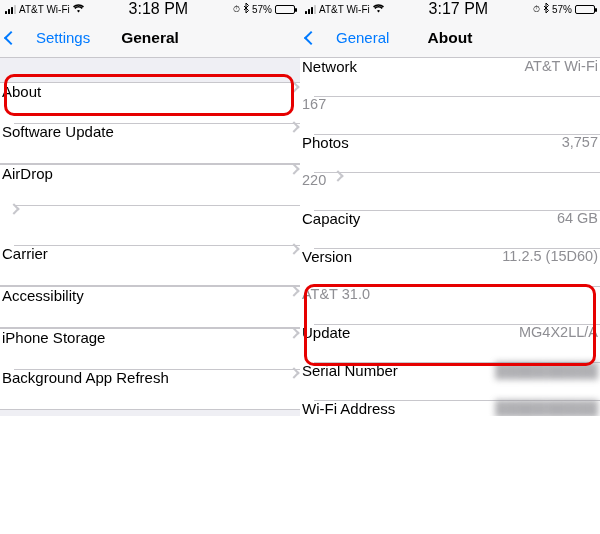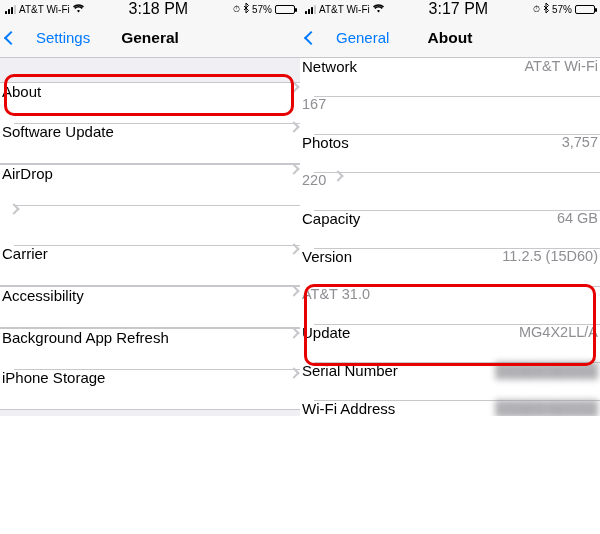--- a/index.html
+++ b/index.html
@@ -195,25 +195,25 @@
         </div>
       </div>
       <div class="group">
         <div class="row">
           <span class="row-label">Accessibility</span>
           <span class="chevron-right"></span>
         </div>
       </div>
       <div class="group">
         <div class="row">
+          <span class="row-label">iPhone Storage</span>
+          <span class="chevron-right"></span>
+        </div>
+        <div class="row">
           <span class="row-label">Background App Refresh</span>
-          <span class="chevron-right"></span>
-        </div>
-        <div class="row">
-          <span class="row-label">iPhone Storage</span>
           <span class="chevron-right"></span>
         </div>
       </div>
     </div>
 
   <div class="highlight-box" style="left:4px; top:74px; width:290px; height:42px;"></div>
 </div>
 
 <div class="screen screen-right">
   <div class="status-bar">

